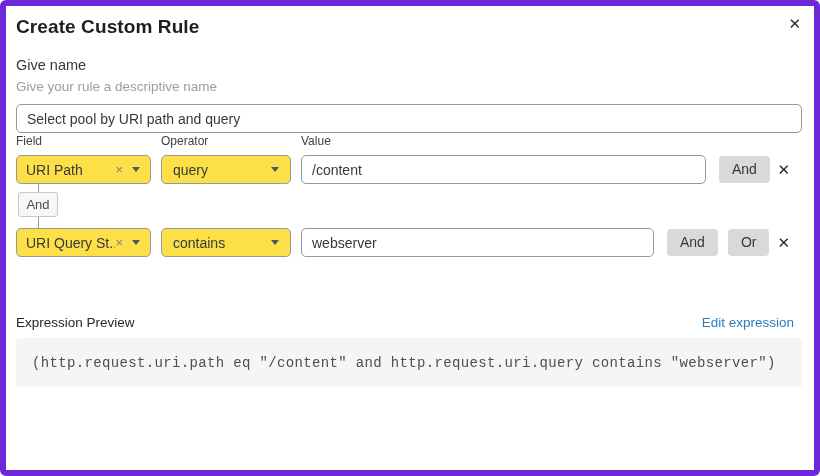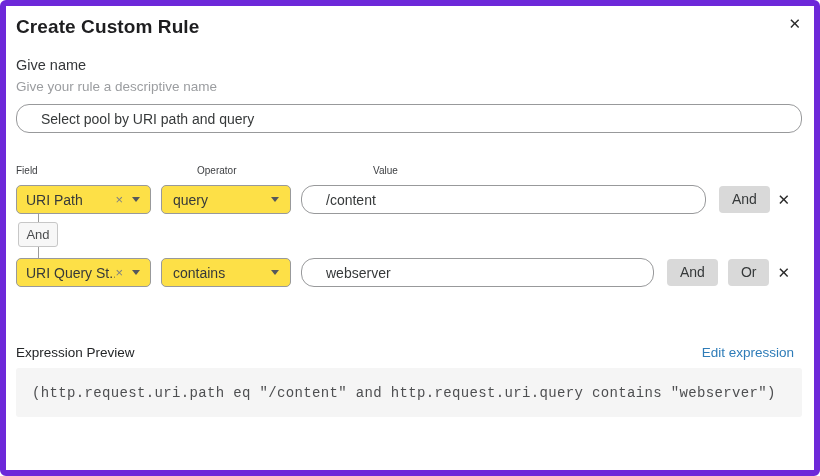--- a/index.html
+++ b/index.html
@@ -39,31 +39,31 @@
     cursor: pointer;
     line-height: 18px;
     padding: 2px 4px;
     font-family: inherit;
   }
   .field-label { margin-top: 18px; font-size: 14.5px; color: #35373a; line-height: 17px; }
   .hint { margin-top: 5px; font-size: 13.5px; color: #9b9da0; line-height: 16px; }
   .text-input {
     height: 29px;
     border: 1px solid #98999b;
-    border-radius: 13px;
-    padding: 0 24px;
+    border-radius: 5px;
+    padding: 0 10px;
     font-size: 14px;
     color: #36393a;
     font-family: inherit;
     background: #fff;
     outline: none;
   }
   .name-input { margin-top: 9px; width: 786px; display: block; }
   .match-heading { margin-top: 46px; font-size: 14.5px; font-weight: 700; color: #1f1f21; line-height: 18px; }
-  .col-labels { margin-top: 30px; display: flex; font-size: 10px; color: #3c3e41; line-height: 16px; gap: 36px; }
+  .col-labels { margin-top: 0; display: flex; font-size: 12px; color: #3c3e41; line-height: 16px; }
   .col-f { width: 145px; }
   .col-o { width: 140px; }
   .col-v { flex: 1; }
   .cond-row { margin-top: 6px; display: flex; align-items: center; height: 29px; }
   .select {
     height: 29px;
     border: 1px solid #98999b;
     border-radius: 5px;
     background: #fde047;
     display: flex;

